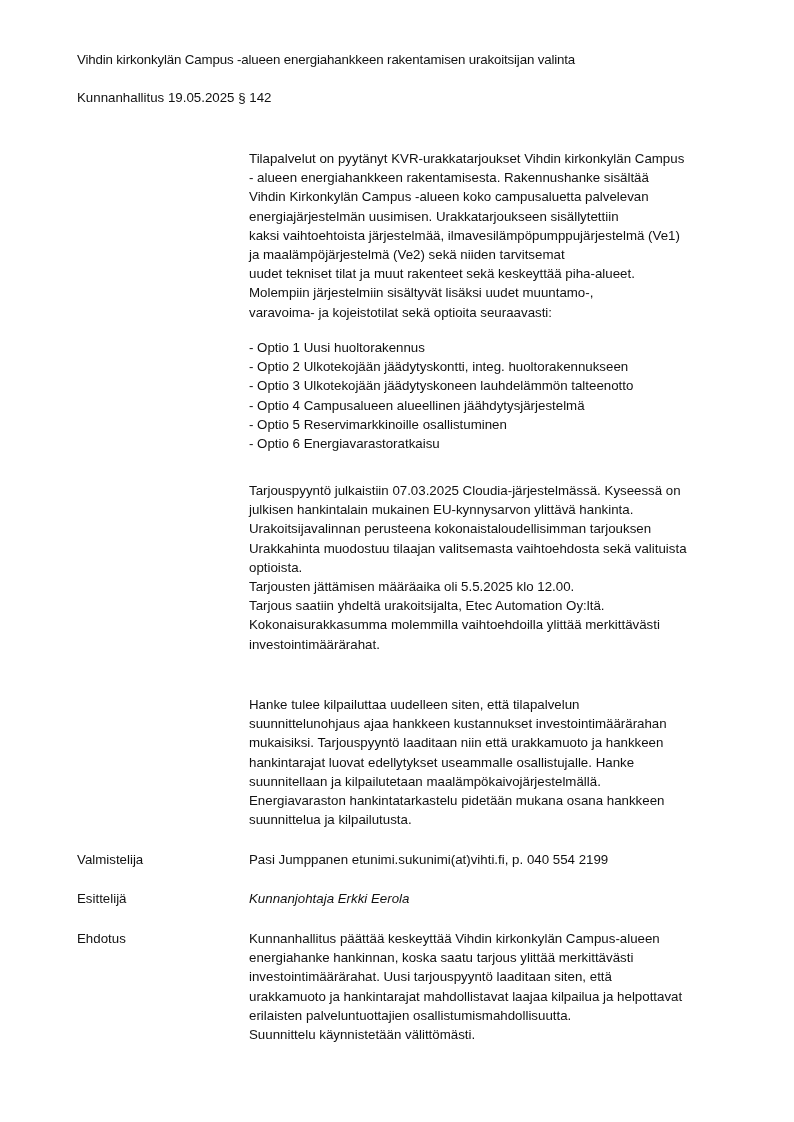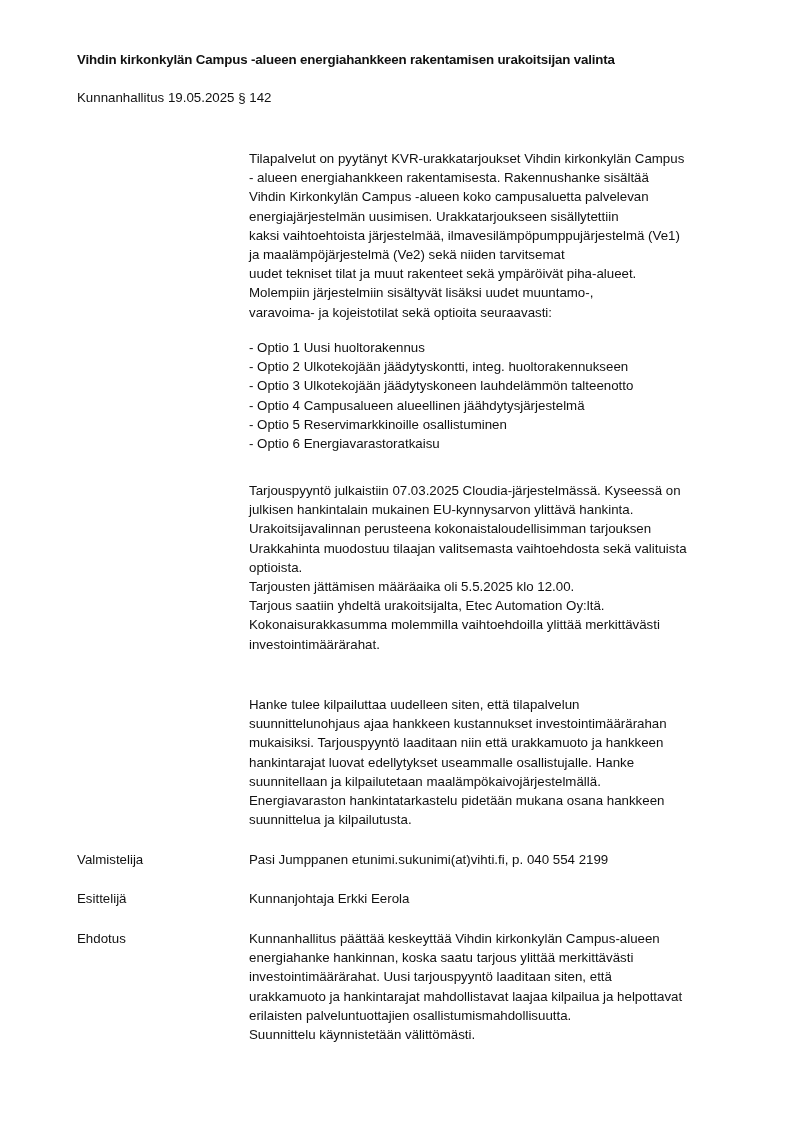--- a/index.html
+++ b/index.html
@@ -1,38 +1,38 @@
 <!DOCTYPE html>
 <html><head>
   <meta charset="utf-8">
   <style>
     html, body { margin: 0; padding: 0; background: #ffffff; }
     body { width: 794px; height: 1122px; position: relative; overflow: hidden;
            font-family: "Liberation Sans", sans-serif; color: #111111; }
-    .title { position: absolute; left: 77px; top: 52px; font-size: 13.3px; font-weight: bold; letter-spacing: -0.15px; white-space: nowrap; }
+    .title { position: absolute; left: 77px; top: 52px; font-size: 13.3px; font-weight: normal; letter-spacing: -0.15px; white-space: nowrap; }
     .meeting { position: absolute; left: 77px; top: 90px; font-size: 13.3px; white-space: nowrap; text-align: center; }
     .block { position: absolute; left: 249px; font-size: 13.3px; line-height: 19.2px; white-space: nowrap; }
     .block .line { display: block; height: 19.2px; }
     .label { position: absolute; left: 77px; font-size: 13.3px; white-space: nowrap; }
     .value { position: absolute; left: 249px; font-size: 13.3px; white-space: nowrap; text-align: center; }
   </style>
 </head>
 <body>
 
 <div class="title">Vihdin kirkonkylän Campus -alueen energiahankkeen rakentamisen urakoitsijan valinta</div>
 <div class="meeting">Kunnanhallitus 19.05.2025 § 142</div>
 
 <div class="block" style="top:149px;">
   <span class="line">Tilapalvelut on pyytänyt KVR-urakkatarjoukset Vihdin kirkonkylän Campus</span>
   <span class="line">- alueen energiahankkeen rakentamisesta. Rakennushanke sisältää</span>
   <span class="line">Vihdin Kirkonkylän Campus -alueen koko campusaluetta palvelevan</span>
   <span class="line">energiajärjestelmän uusimisen. Urakkatarjoukseen sisällytettiin</span>
   <span class="line">kaksi vaihtoehtoista järjestelmää, ilmavesilämpöpumppujärjestelmä (Ve1)</span>
   <span class="line">ja maalämpöjärjestelmä (Ve2) sekä niiden tarvitsemat</span>
-  <span class="line">uudet tekniset tilat ja muut rakenteet sekä ympäröivät piha-alueet.</span>
+  <span class="line">uudet tekniset tilat ja muut rakenteet sekä keskeyttää piha-alueet.</span>
   <span class="line">Molempiin järjestelmiin sisältyvät lisäksi uudet muuntamo-,</span>
   <span class="line">varavoima- ja kojeistotilat sekä optioita seuraavasti:</span>
 </div>
 
 <div class="block" style="top:338px;">
   <span class="line">- Optio 1 Uusi huoltorakennus</span>
   <span class="line">- Optio 2 Ulkotekojään jäädytyskontti, integ. huoltorakennukseen</span>
   <span class="line">- Optio 3 Ulkotekojään jäädytyskoneen lauhdelämmön talteenotto</span>
   <span class="line">- Optio 4 Campusalueen alueellinen jäähdytysjärjestelmä</span>
   <span class="line">- Optio 5 Reservimarkkinoille osallistuminen</span>
@@ -58,21 +58,21 @@
   <span class="line">hankintarajat luovat edellytykset useammalle osallistujalle. Hanke</span>
   <span class="line">suunnitellaan ja kilpailutetaan maalämpökaivojärjestelmällä.</span>
   <span class="line">Energiavaraston hankintatarkastelu pidetään mukana osana hankkeen</span>
   <span class="line">suunnittelua ja kilpailutusta.</span>
 </div>
 
 <div class="label" style="top:852px;">Valmistelija</div>
 <div class="value" style="top:852px;">Pasi Jumppanen   etunimi.sukunimi(at)vihti.fi, p. 040 554 2199</div>
 
 <div class="label" style="top:891px;">Esittelijä</div>
-<div class="value" style="top:891px;">Kunnanjohtaja Erkki Eerola</div>
+<div class="value" style="top:891px;font-style:italic;">Kunnanjohtaja Erkki Eerola</div>
 
 <div class="label" style="top:931px;">Ehdotus</div>
 <div class="block" style="top:929px;">
   <span class="line">Kunnanhallitus päättää keskeyttää Vihdin kirkonkylän Campus-alueen</span>
   <span class="line">energiahanke hankinnan, koska saatu tarjous ylittää merkittävästi</span>
   <span class="line">investointimäärärahat.  Uusi tarjouspyyntö laaditaan siten, että</span>
   <span class="line">urakkamuoto ja hankintarajat mahdollistavat laajaa kilpailua ja helpottavat</span>
   <span class="line">erilaisten palveluntuottajien osallistumismahdollisuutta.</span>
   <span class="line">Suunnittelu käynnistetään välittömästi.</span>
 </div>

